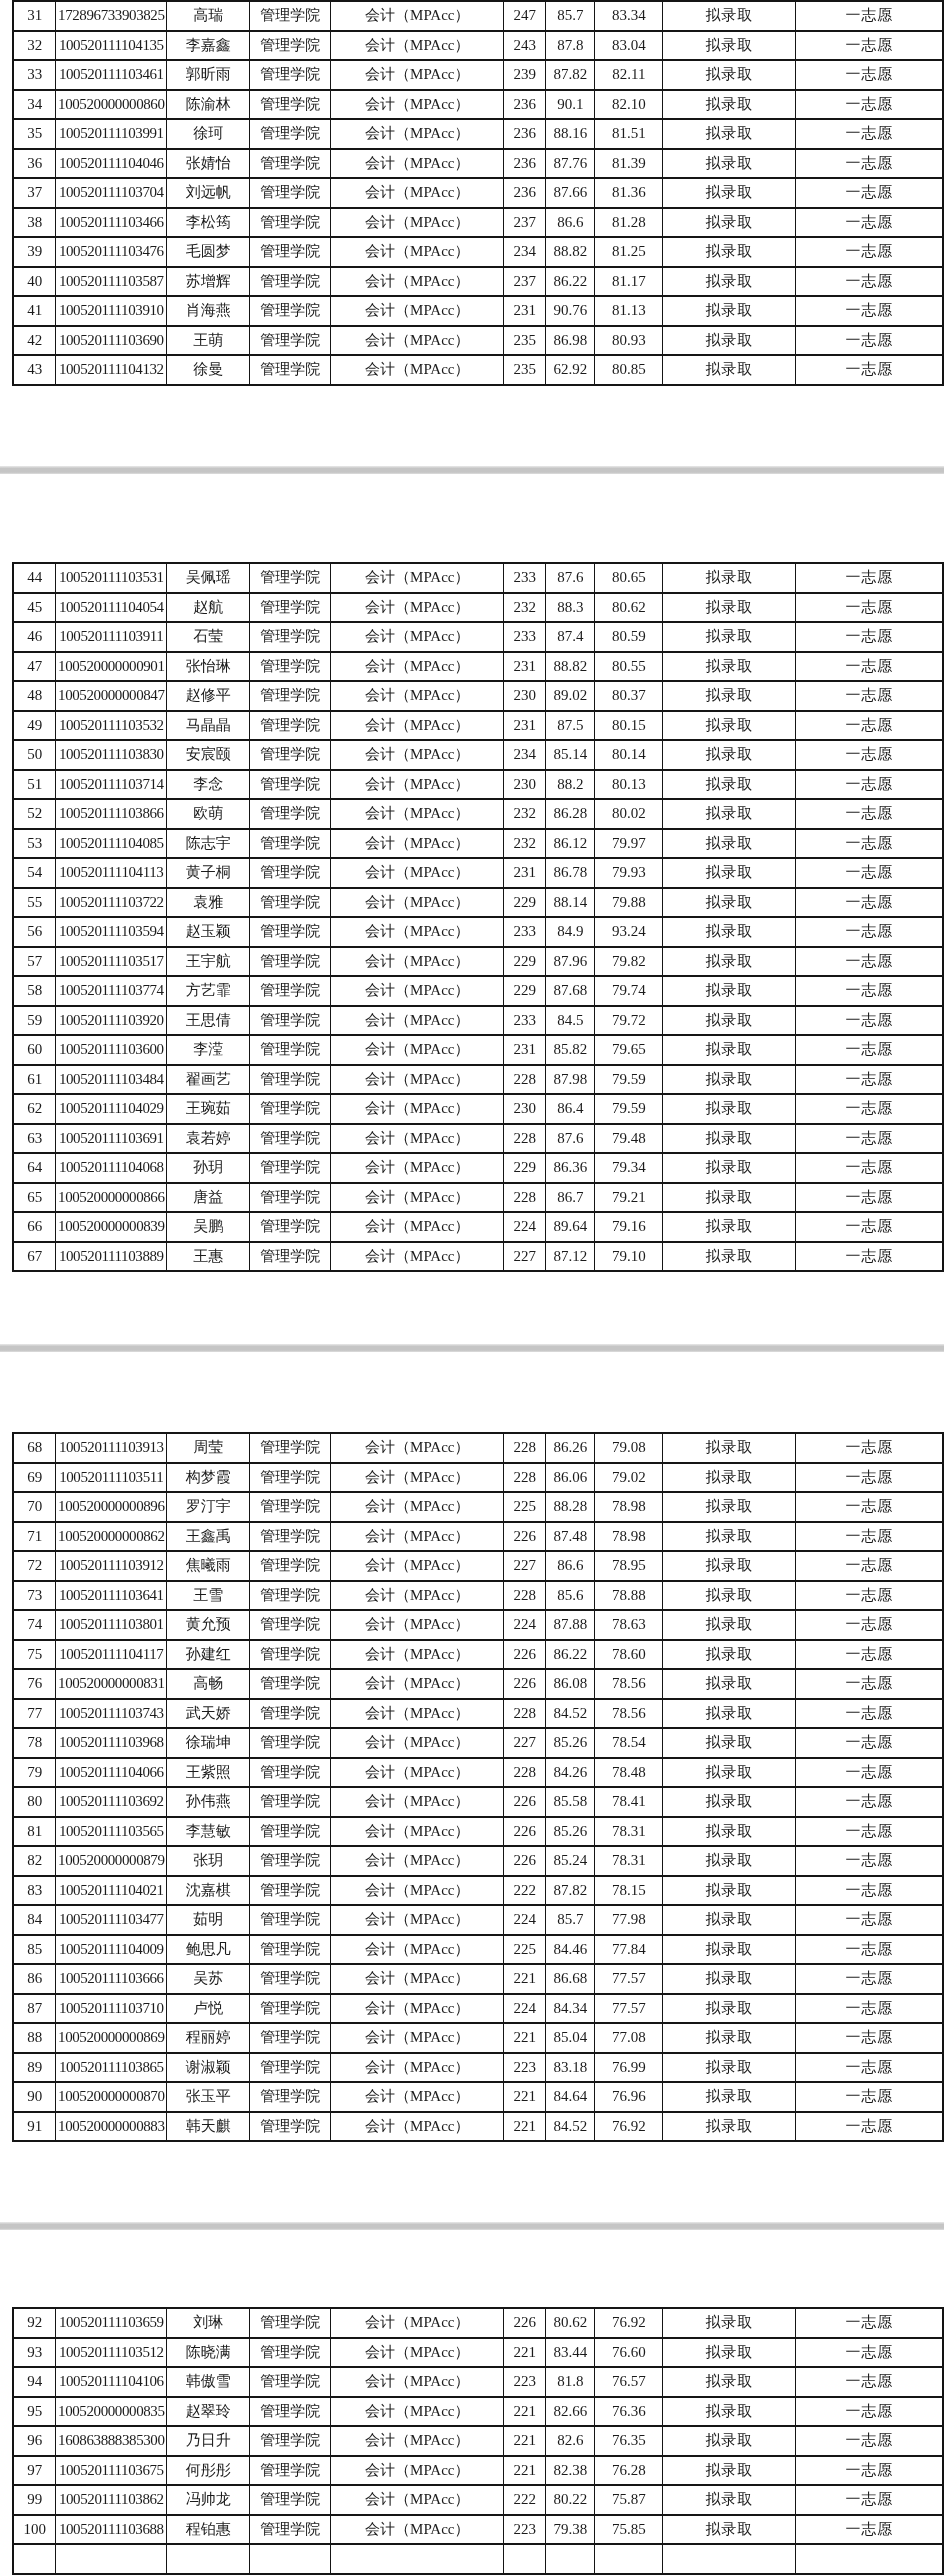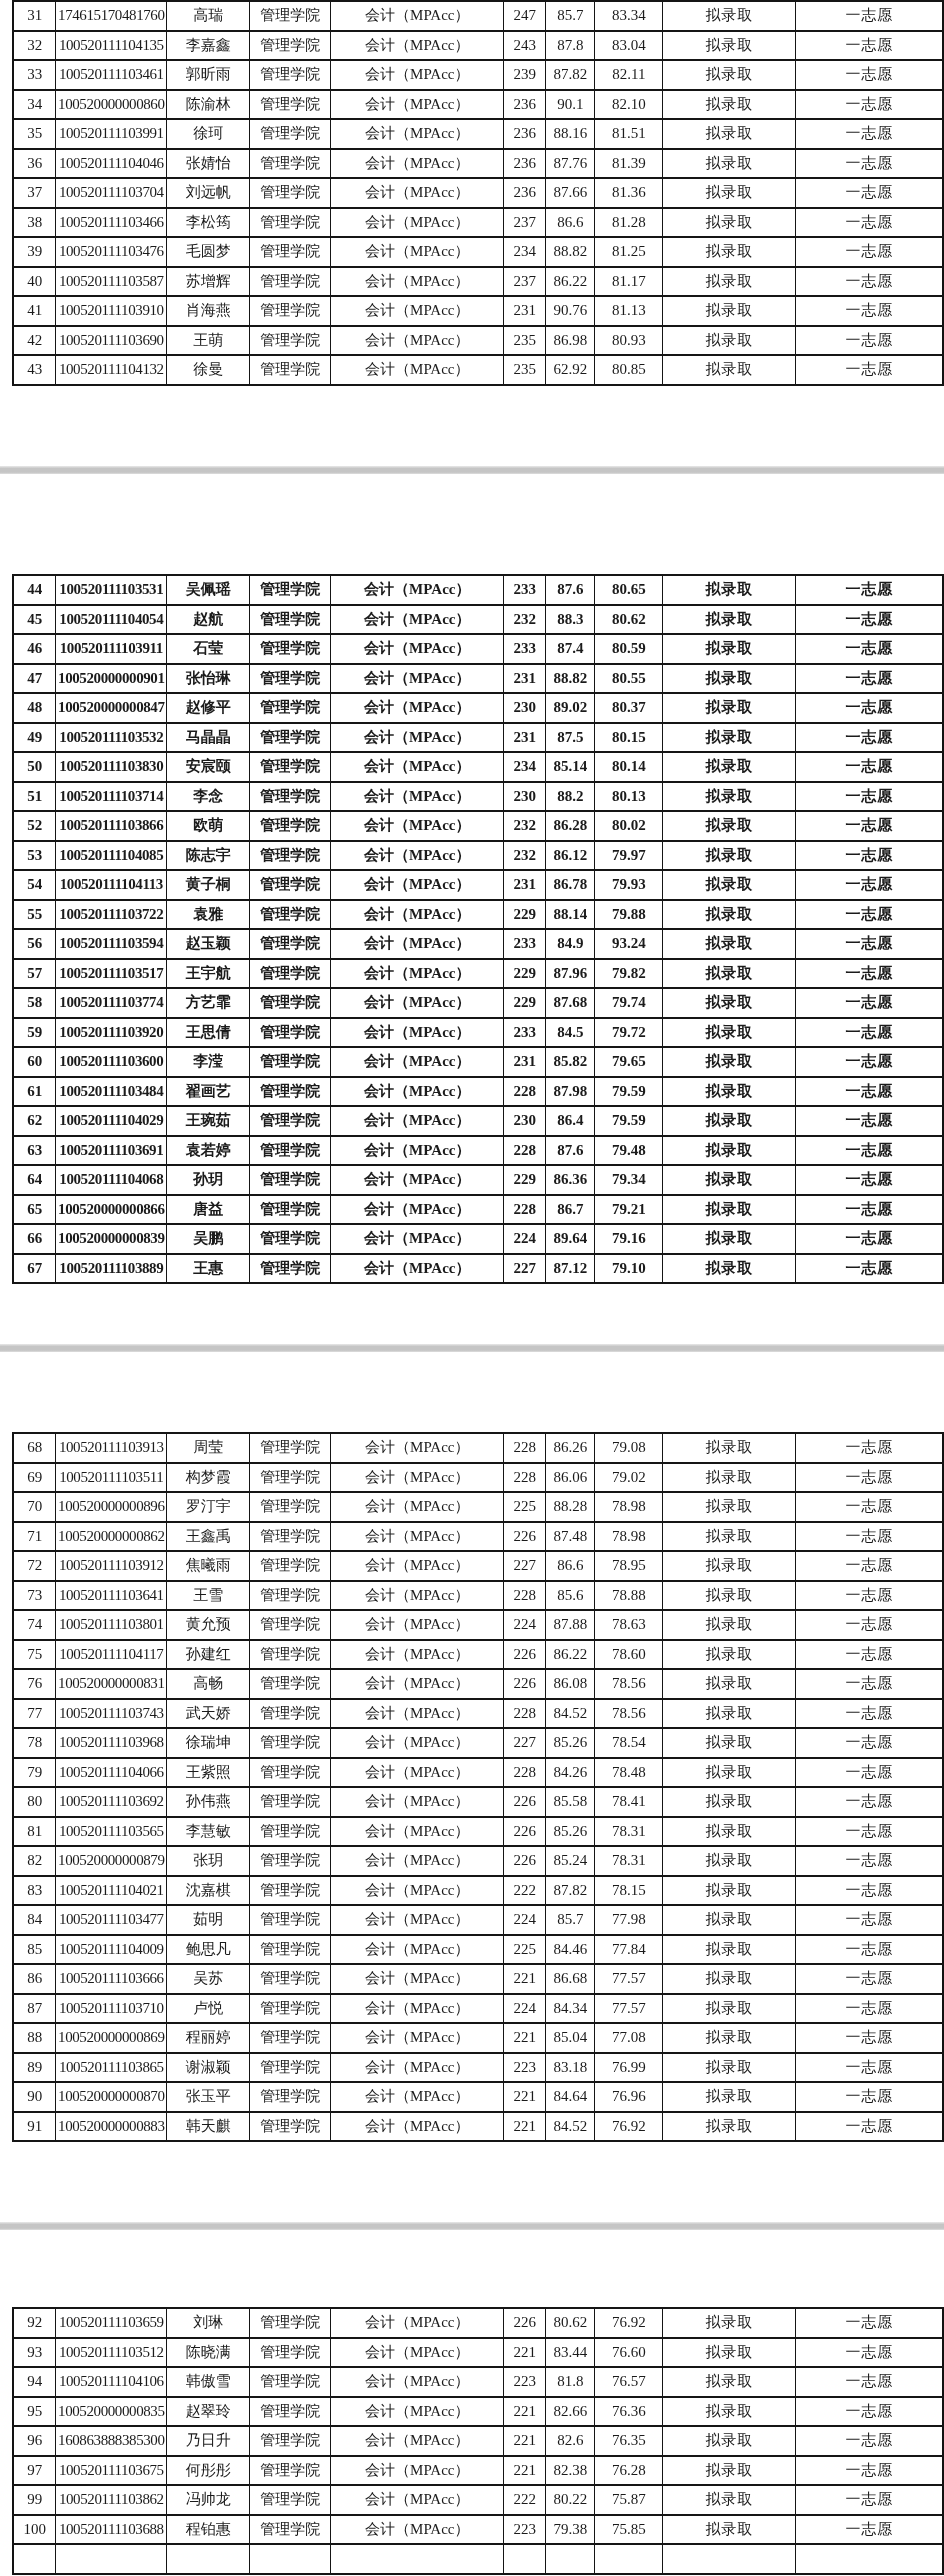--- a/index.html
+++ b/index.html
@@ -55,21 +55,21 @@
   td.c8 { width: 132px; letter-spacing: 0.9px; }
   td.c9 { width: 146px; letter-spacing: 0.9px; }
 </style>
 </head>
 <body>
 
 <table class="block" style="top: 0px;">
   <tbody>
       <tr>
         <td class="c0">31</td>
-        <td class="c1">174615170481760</td>
+        <td class="c1">172896733903825</td>
         <td class="c2">高瑞</td>
         <td class="c3">管理学院</td>
         <td class="c4">会计（MPAcc）</td>
         <td class="c5">247</td>
         <td class="c6">85.7</td>
         <td class="c7">83.34</td>
         <td class="c8">拟录取</td>
         <td class="c9">一志愿</td>
       </tr>
       <tr>
@@ -214,21 +214,21 @@
         <td class="c6">62.92</td>
         <td class="c7">80.85</td>
         <td class="c8">拟录取</td>
         <td class="c9">一志愿</td>
       </tr>
     </tbody>
 </table>
 
 <div class="separator" style="top: 466px;"></div>
 
-<table class="block" style="top: 574px; font-weight: bold;">
+<table class="block" style="top: 562px;">
   <tbody>
       <tr>
         <td class="c0">44</td>
         <td class="c1">100520111103531</td>
         <td class="c2">吴佩瑶</td>
         <td class="c3">管理学院</td>
         <td class="c4">会计（MPAcc）</td>
         <td class="c5">233</td>
         <td class="c6">87.6</td>
         <td class="c7">80.65</td>

